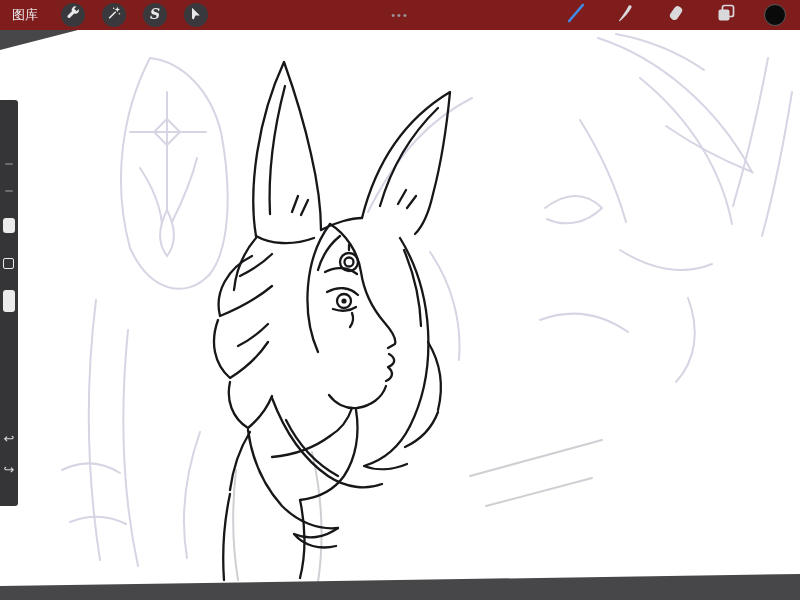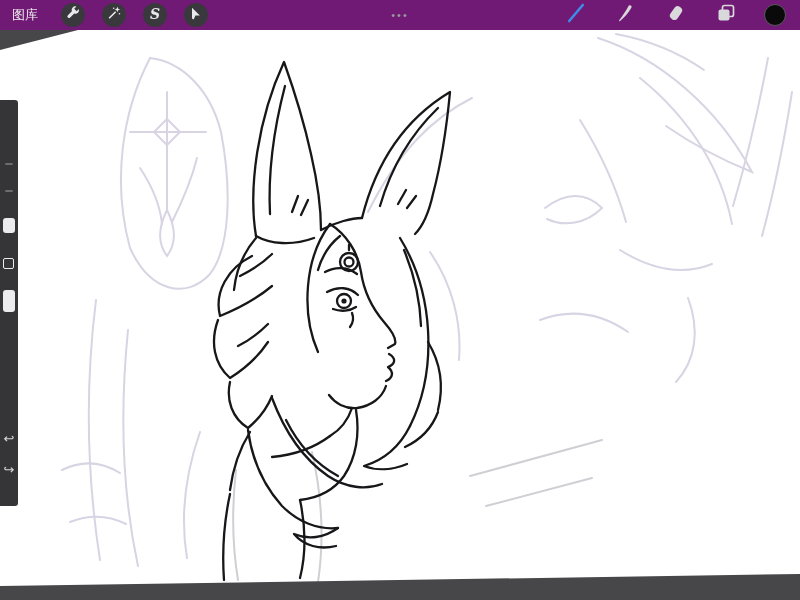--- a/index.html
+++ b/index.html
@@ -28,21 +28,21 @@
   }
   .sketch path,.sketch line{stroke:#d8d4e3;stroke-width:2;fill:none;stroke-linecap:round;}
   .sketch .graylight{stroke:#cfcfd4;}
   .ink path{stroke:#17171a;stroke-width:2.3;fill:none;stroke-linecap:round;stroke-linejoin:round;}
   .ink circle{stroke:#17171a;stroke-width:2.3;fill:none;}
   .ink circle.filled{fill:#17171a;stroke:none;}
 
   
   .topbar{
     position:absolute;left:0;top:0;width:800px;height:30px;
-    background:#701a75;z-index:10;
+    background:#7f1d1d;z-index:10;
     display:flex;align-items:center;
   }
   .tb-left{display:flex;align-items:center;padding-left:12px;gap:17px;}
   .gallery-btn{
     color:#ededee;font-size:13px;line-height:30px;cursor:pointer;white-space:nowrap;
     margin-right:6px;
   }
   .tool-circle{
     width:24px;height:24px;border-radius:50%;background:#39393d;
     display:flex;align-items:center;justify-content:center;cursor:pointer;flex:0 0 auto;

